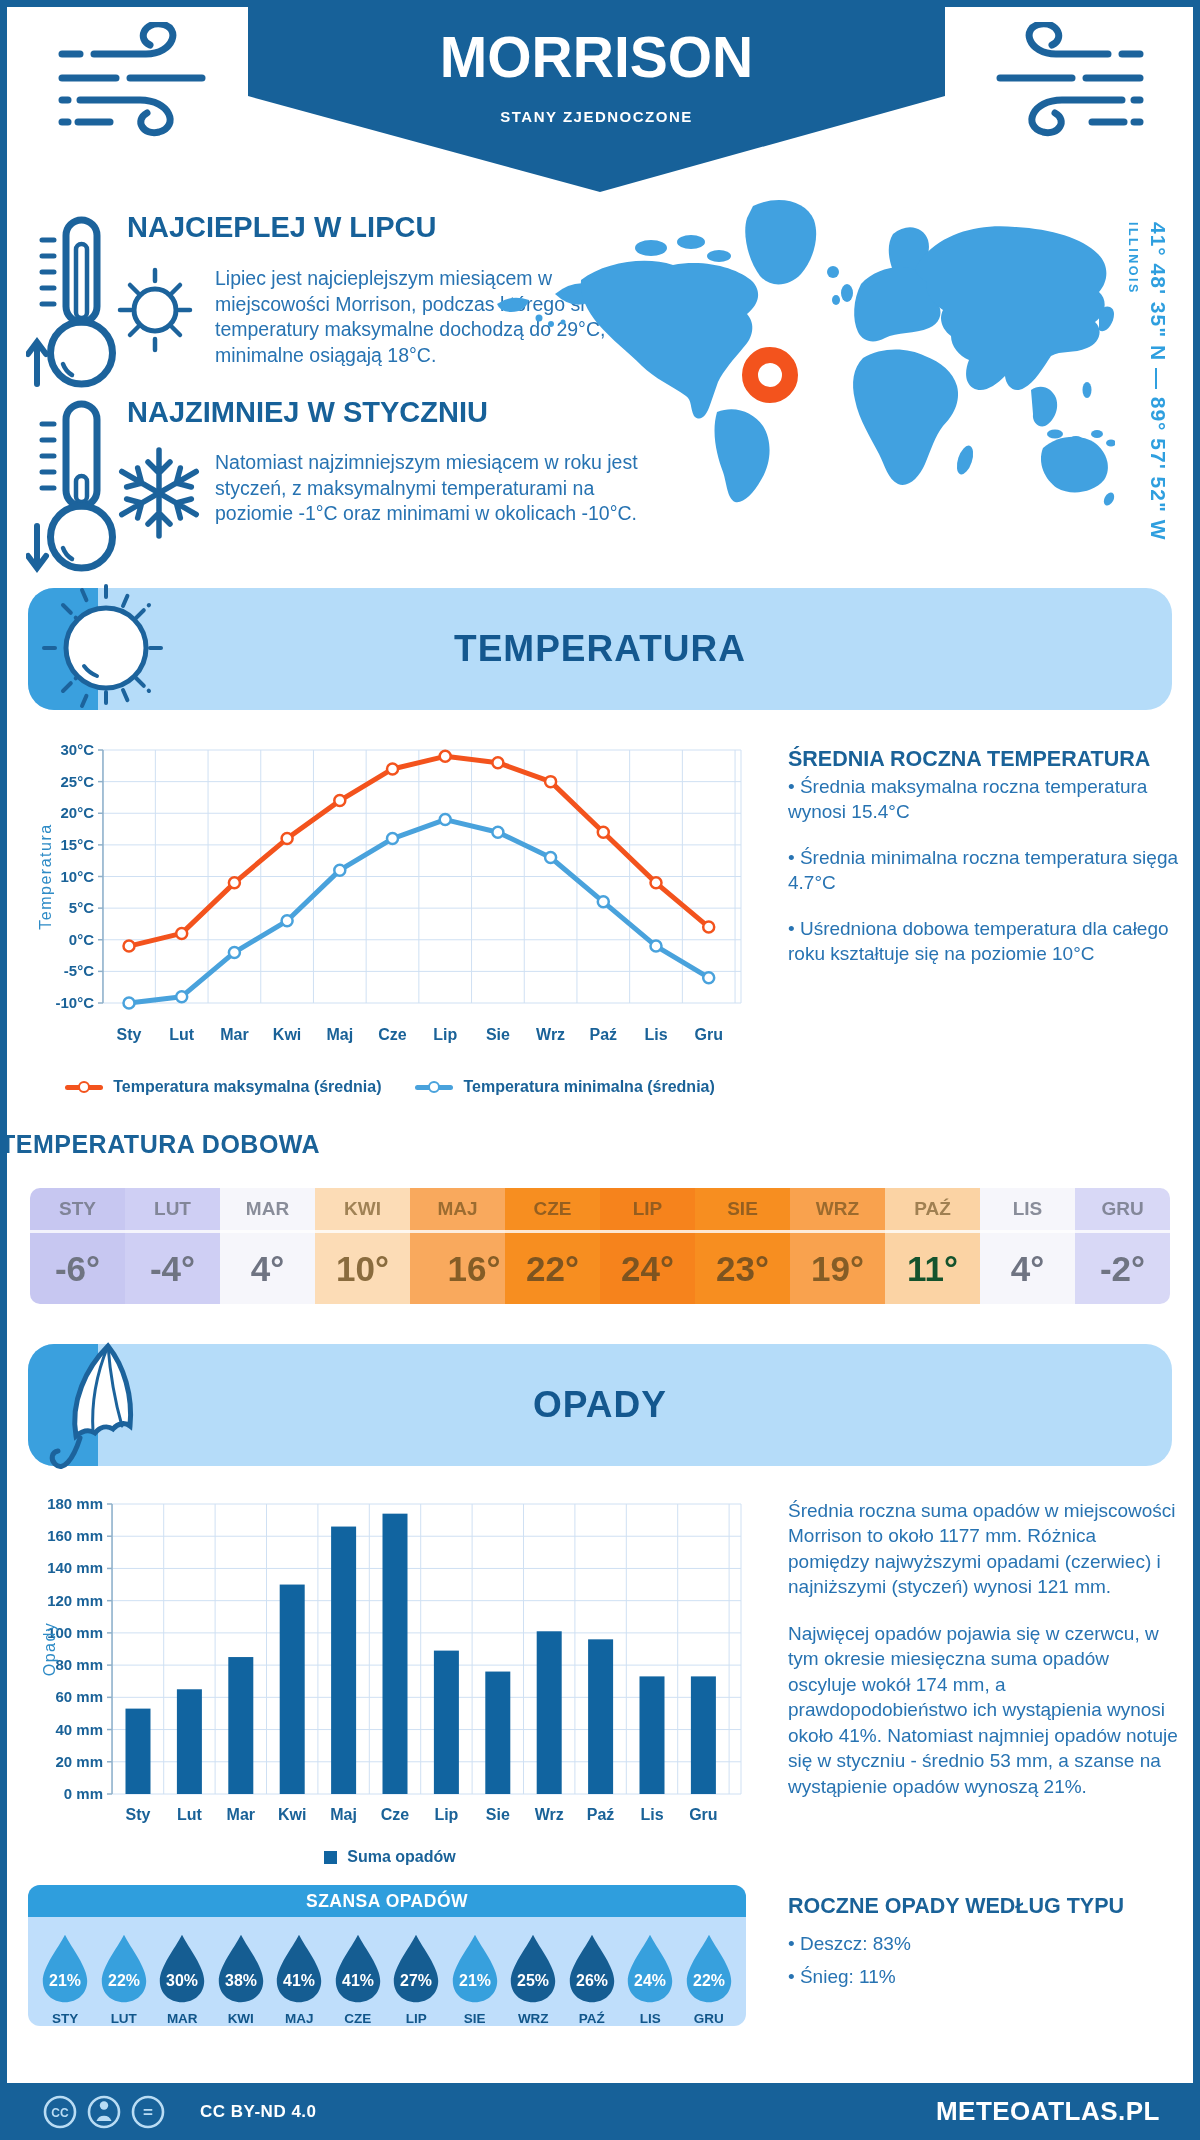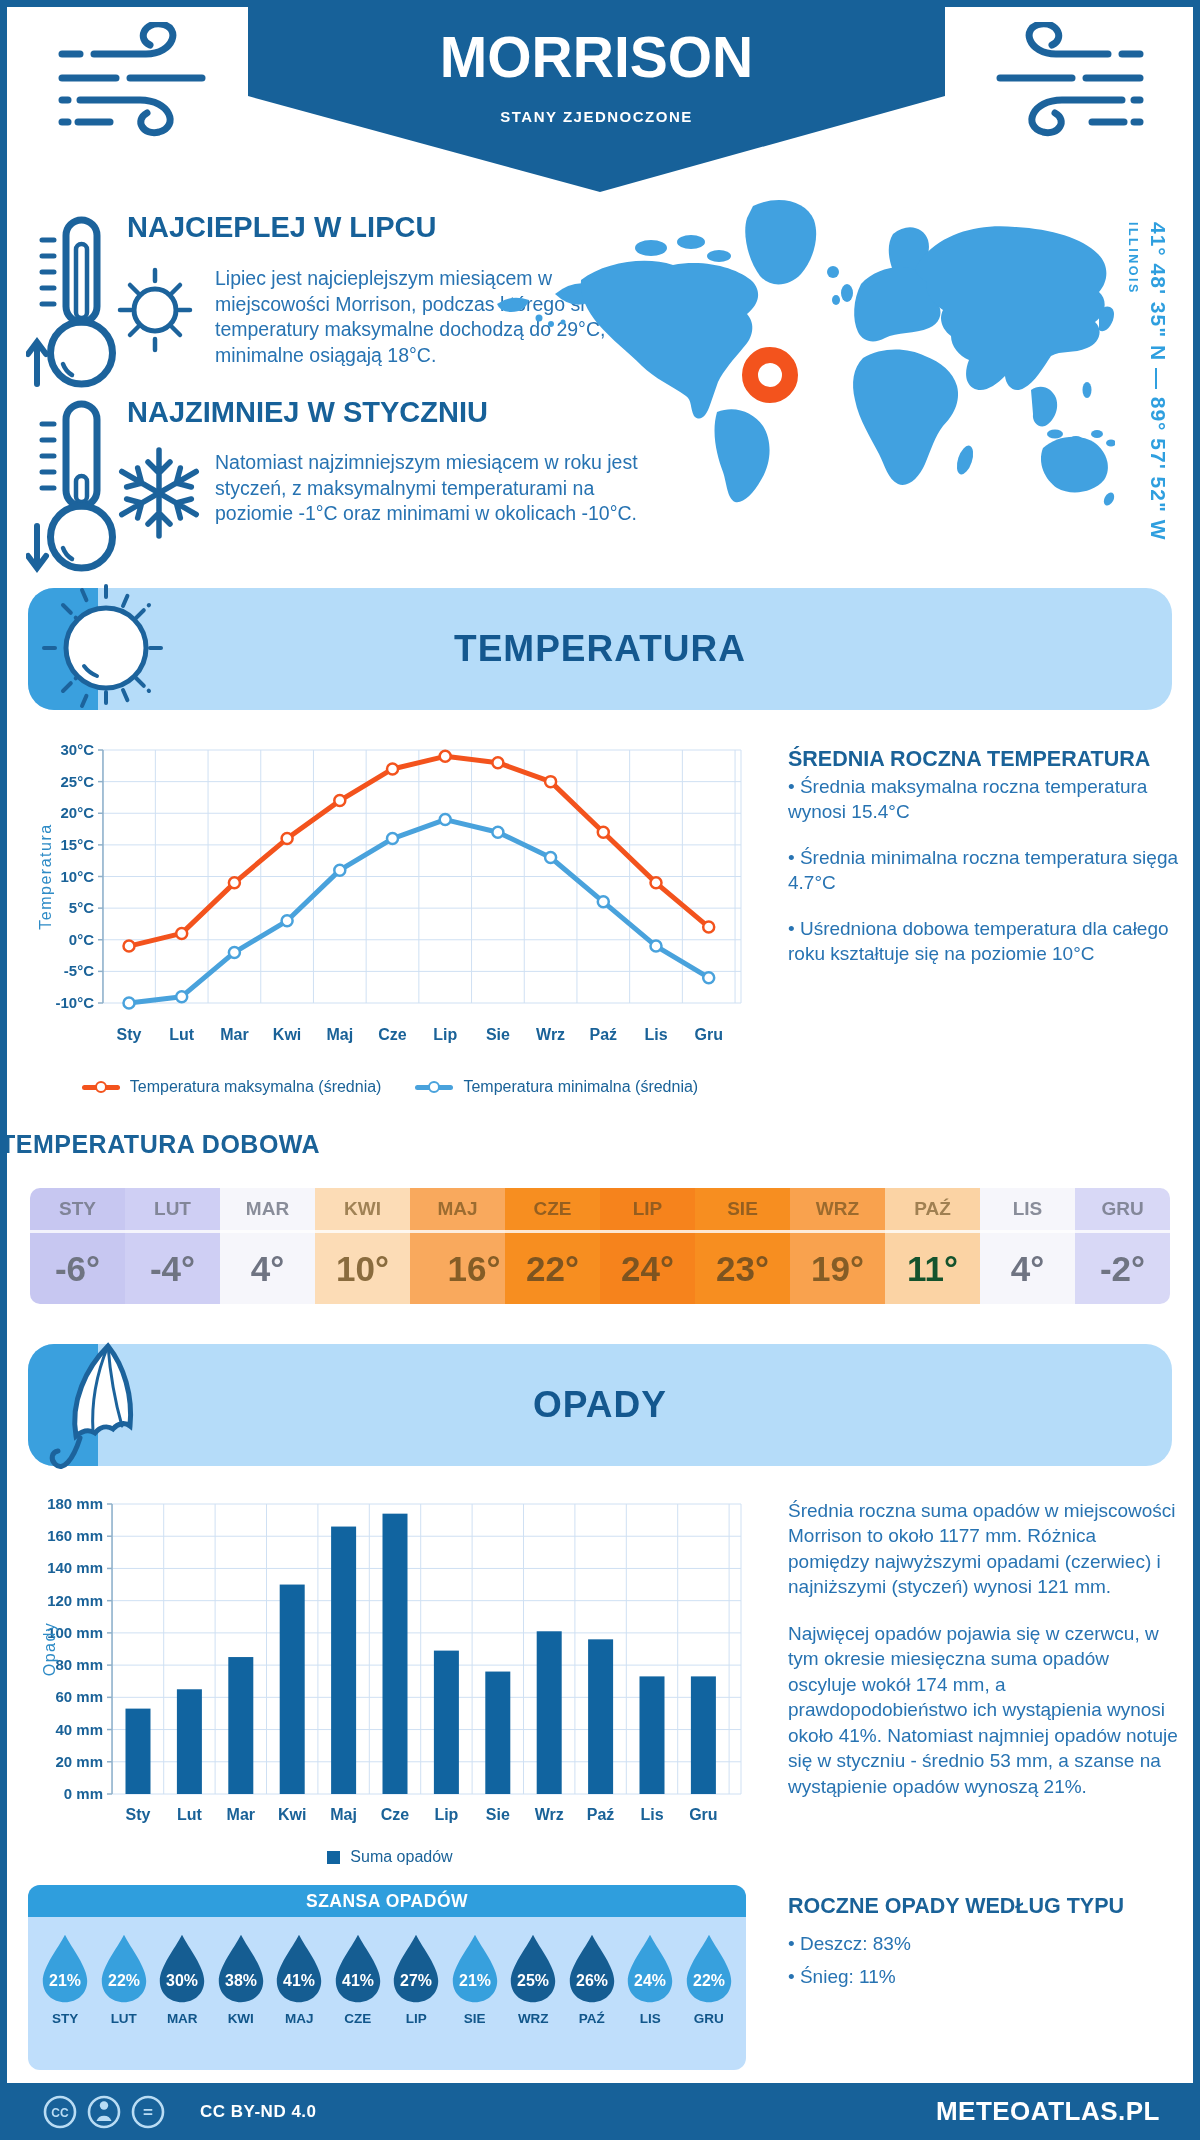--- a/index.html
+++ b/index.html
@@ -35,21 +35,21 @@
   .sec-banner{position:absolute;left:28px;width:1144px;height:122px;background:#b5dcf9;border-radius:26px;}
   .sec-banner .corner{position:absolute;left:0;top:0;width:70px;height:122px;background:#3aa0de;
     border-radius:26px 0 0 26px;}
   .sec-banner .sec-title{position:absolute;left:0;top:0;width:100%;height:122px;display:flex;
     align-items:center;justify-content:center;color:#14588f;font-size:37px;font-weight:800;letter-spacing:1px;}
   .sec-icon{position:absolute;left:14px;top:-8px;z-index:2;}
 
   svg text{font-family:"Liberation Sans", sans-serif;}
 
   
-  .legend{position:absolute;display:flex;justify-content:center;align-items:center;gap:34px;left:60px;width:660px;}
+  .legend{position:absolute;display:flex;justify-content:center;align-items:center;gap:34px;left:60px;width:660px;font-weight:bold;}
   .legend .item{display:flex;align-items:center;gap:10px;color:#1a6298;font-size:16px;}
   .lg-line{width:38px;height:5px;border-radius:3px;position:relative;display:inline-block;}
   .lg-line i{position:absolute;left:13px;top:-4px;width:8px;height:8px;border:2.5px solid currentColor;
     border-radius:50%;background:#fff;display:block;}
   .lg-sq{width:13px;height:13px;display:inline-block;}
 
   
   .panel-title{color:#1a6298;font-size:21.5px;font-weight:800;}
   .panel{position:absolute;left:788px;width:392px;color:#2773b2;font-size:19px;line-height:1.34;}
   .panel p{margin:0 0 21px 0;}
@@ -60,21 +60,21 @@
     font-size:25px;font-weight:800;letter-spacing:0.5px;}
   .dob-table{position:absolute;left:30px;top:1188px;width:1140px;height:116px;display:flex;
     border-radius:10px;overflow:hidden;}
   .dob-col{flex:1;display:flex;flex-direction:column;}
   .dob-col .mh{height:42px;display:flex;align-items:center;justify-content:center;
     font-size:19px;font-weight:700;border-bottom:3px solid #fff;}
   .dob-col .mv{height:71px;display:flex;align-items:center;justify-content:center;
     font-size:35px;font-weight:700;}
 
   
-  .chance{position:absolute;left:28px;top:1885px;width:718px;height:185px;border-radius:12px;
+  .chance{position:absolute;left:28px;top:1885px;width:718px;height:141px;border-radius:12px;
     overflow:hidden;background:#bfdefb;}
   .chance .ch-head{height:32px;background:#2f9edd;color:#fff;display:flex;align-items:center;
     justify-content:center;font-size:17.5px;font-weight:800;letter-spacing:0.5px;}
   .chance .drops{display:flex;padding:14px 8px 0 8px;}
   .drop-col{flex:1;display:flex;flex-direction:column;align-items:center;}
   .drop-col .m{margin-top:5px;color:#11568a;font-size:13.5px;font-weight:800;}
 
   
   .footer{position:absolute;left:0;top:2083px;width:1200px;height:57px;background:#176199;
     display:flex;align-items:center;z-index:55;}

